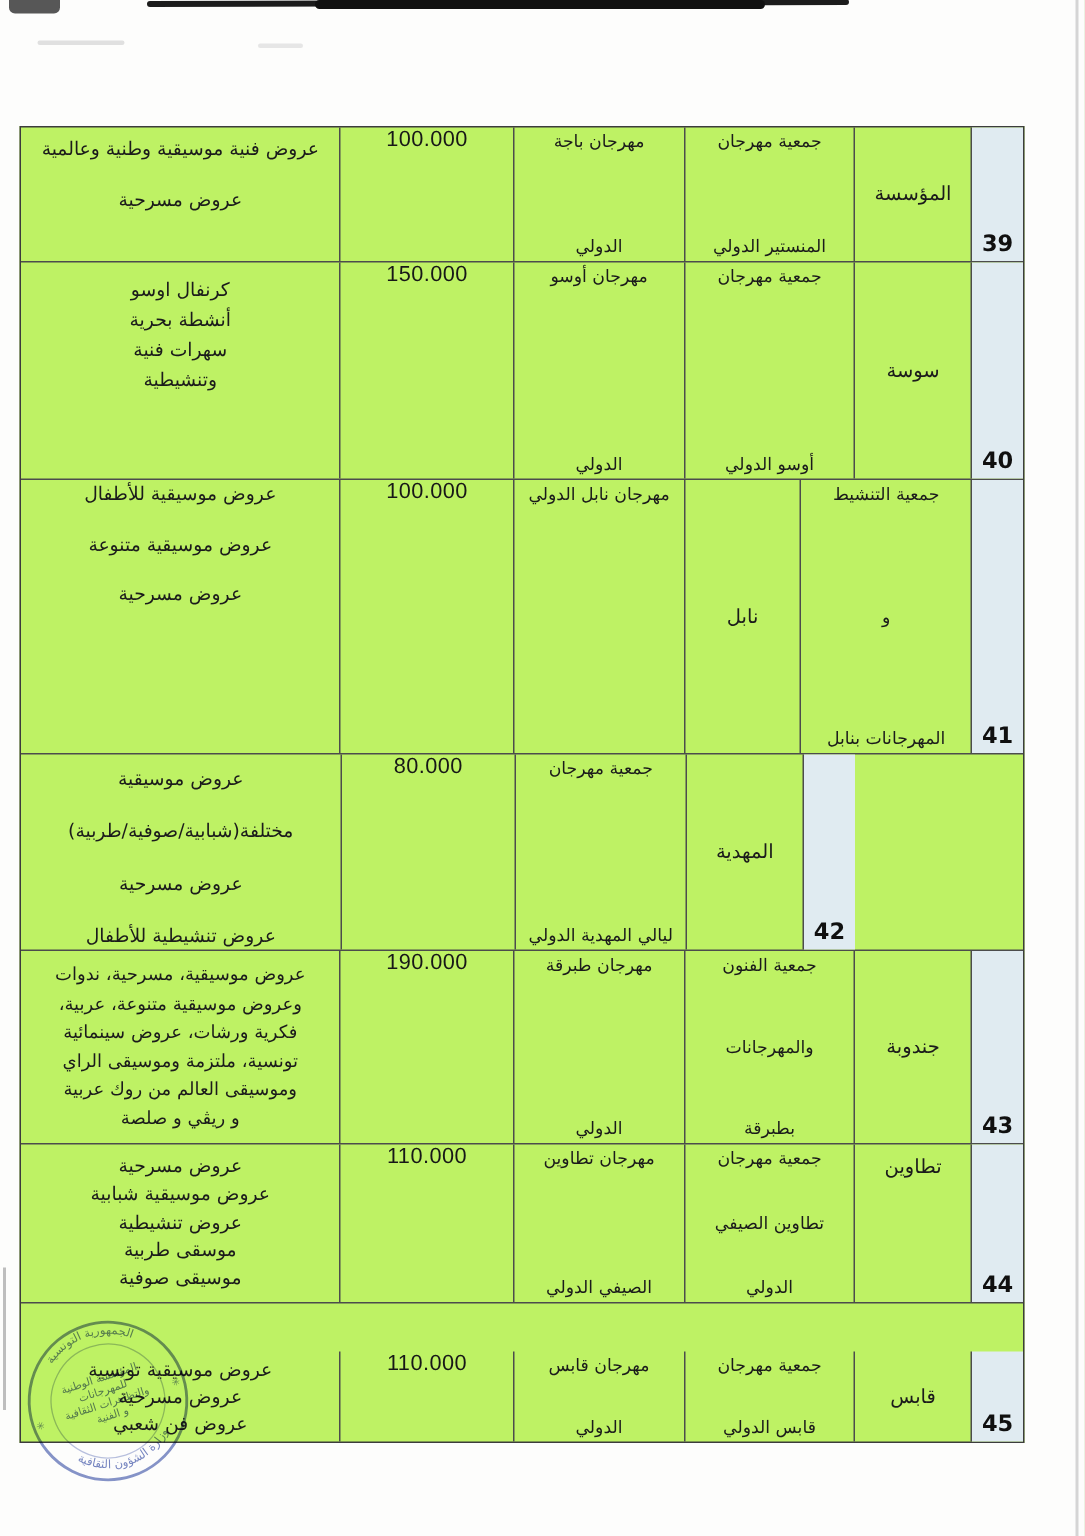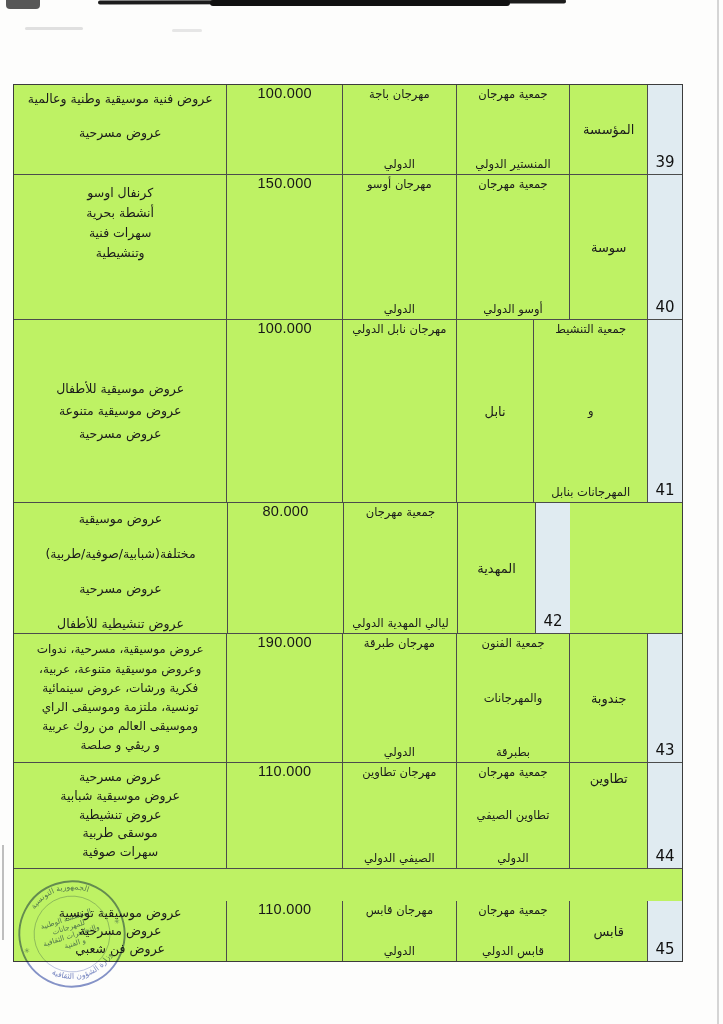--- a/index.html
+++ b/index.html
@@ -21,26 +21,26 @@
     direction:rtl;font-size:12.5px;text-align:center;line-height:1.5;}
   .c-amount{width:116px;display:flex;align-items:flex-start;justify-content:center;
     font-size:14.5px;font-family:"Liberation Sans",sans-serif;letter-spacing:.3px;color:#171717;}
   .c-fest{width:114px;}
   .c-assoc{width:114px;}
   .c-fest,.c-assoc{display:flex;flex-direction:column;align-items:center;justify-content:space-between;
     direction:rtl;font-size:11.5px;line-height:1.65;text-align:center;}
   .c-city{width:78px;display:flex;align-items:center;justify-content:center;
     direction:rtl;font-size:13px;}
   .c-num{width:34px;background:#e0ebf1;display:flex;align-items:flex-end;justify-content:center;
-    padding-bottom:3px;font-weight:normal;font-size:15px;color:#101010;}
+    padding-bottom:3px;font-weight:bold;font-size:15px;color:#101010;}
   .line{white-space:nowrap;}
   
   .r0 .c-acts{justify-content:flex-start;padding-top:6px;row-gap:17px;line-height:1.35;}
   .r1 .c-acts{justify-content:flex-start;padding-top:8px;line-height:1.6;}
-  .r2 .c-acts{justify-content:center;row-gap:5px;line-height:1.4;}
+  .r2 .c-acts{row-gap:16px;line-height:1.4;}
   .r3 .c-acts{justify-content:space-between;padding-top:6px;line-height:1.55;}
   .r4 .c-acts{justify-content:center;line-height:1.6;font-size:12px;}
   .r5 .c-acts{justify-content:flex-start;padding-top:5px;line-height:1.5;}
   .r6 .c-acts{justify-content:flex-start;padding-top:3px;line-height:1.45;}
   .r5 .c-city{align-items:flex-start;padding-top:8px;}
   
   .smear-a{position:absolute;left:98px;top:0;width:468px;height:4px;background:#1c1c1c;
     border-radius:2px;transform:rotate(-.15deg);}
   .smear-b{position:absolute;left:210px;top:0;width:300px;height:6px;background:#111;border-radius:3px;}
   .blob-tl{position:absolute;left:6px;top:0;width:34px;height:9px;background:#3a3a3a;
@@ -189,21 +189,21 @@
         <div class="cell c-num">
           <div class="line">43</div>
         </div>
       </div>
       <div class="t-row r5" style="height: 106px;">
         <div class="cell c-acts">
           <div class="line">عروض مسرحية</div>
           <div class="line">عروض موسيقية شبابية</div>
           <div class="line">عروض تنشيطية</div>
           <div class="line">موسقى طربية</div>
-          <div class="line">سهرات صوفية</div>
+          <div class="line">موسيقى صوفية</div>
         </div>
         <div class="cell c-amount">
           <div class="line">110.000</div>
         </div>
         <div class="cell c-fest">
           <div class="line">مهرجان تطاوين</div>
           <div class="line">الصيفي الدولي</div>
         </div>
         <div class="cell c-assoc">
           <div class="line">جمعية مهرجان</div>

